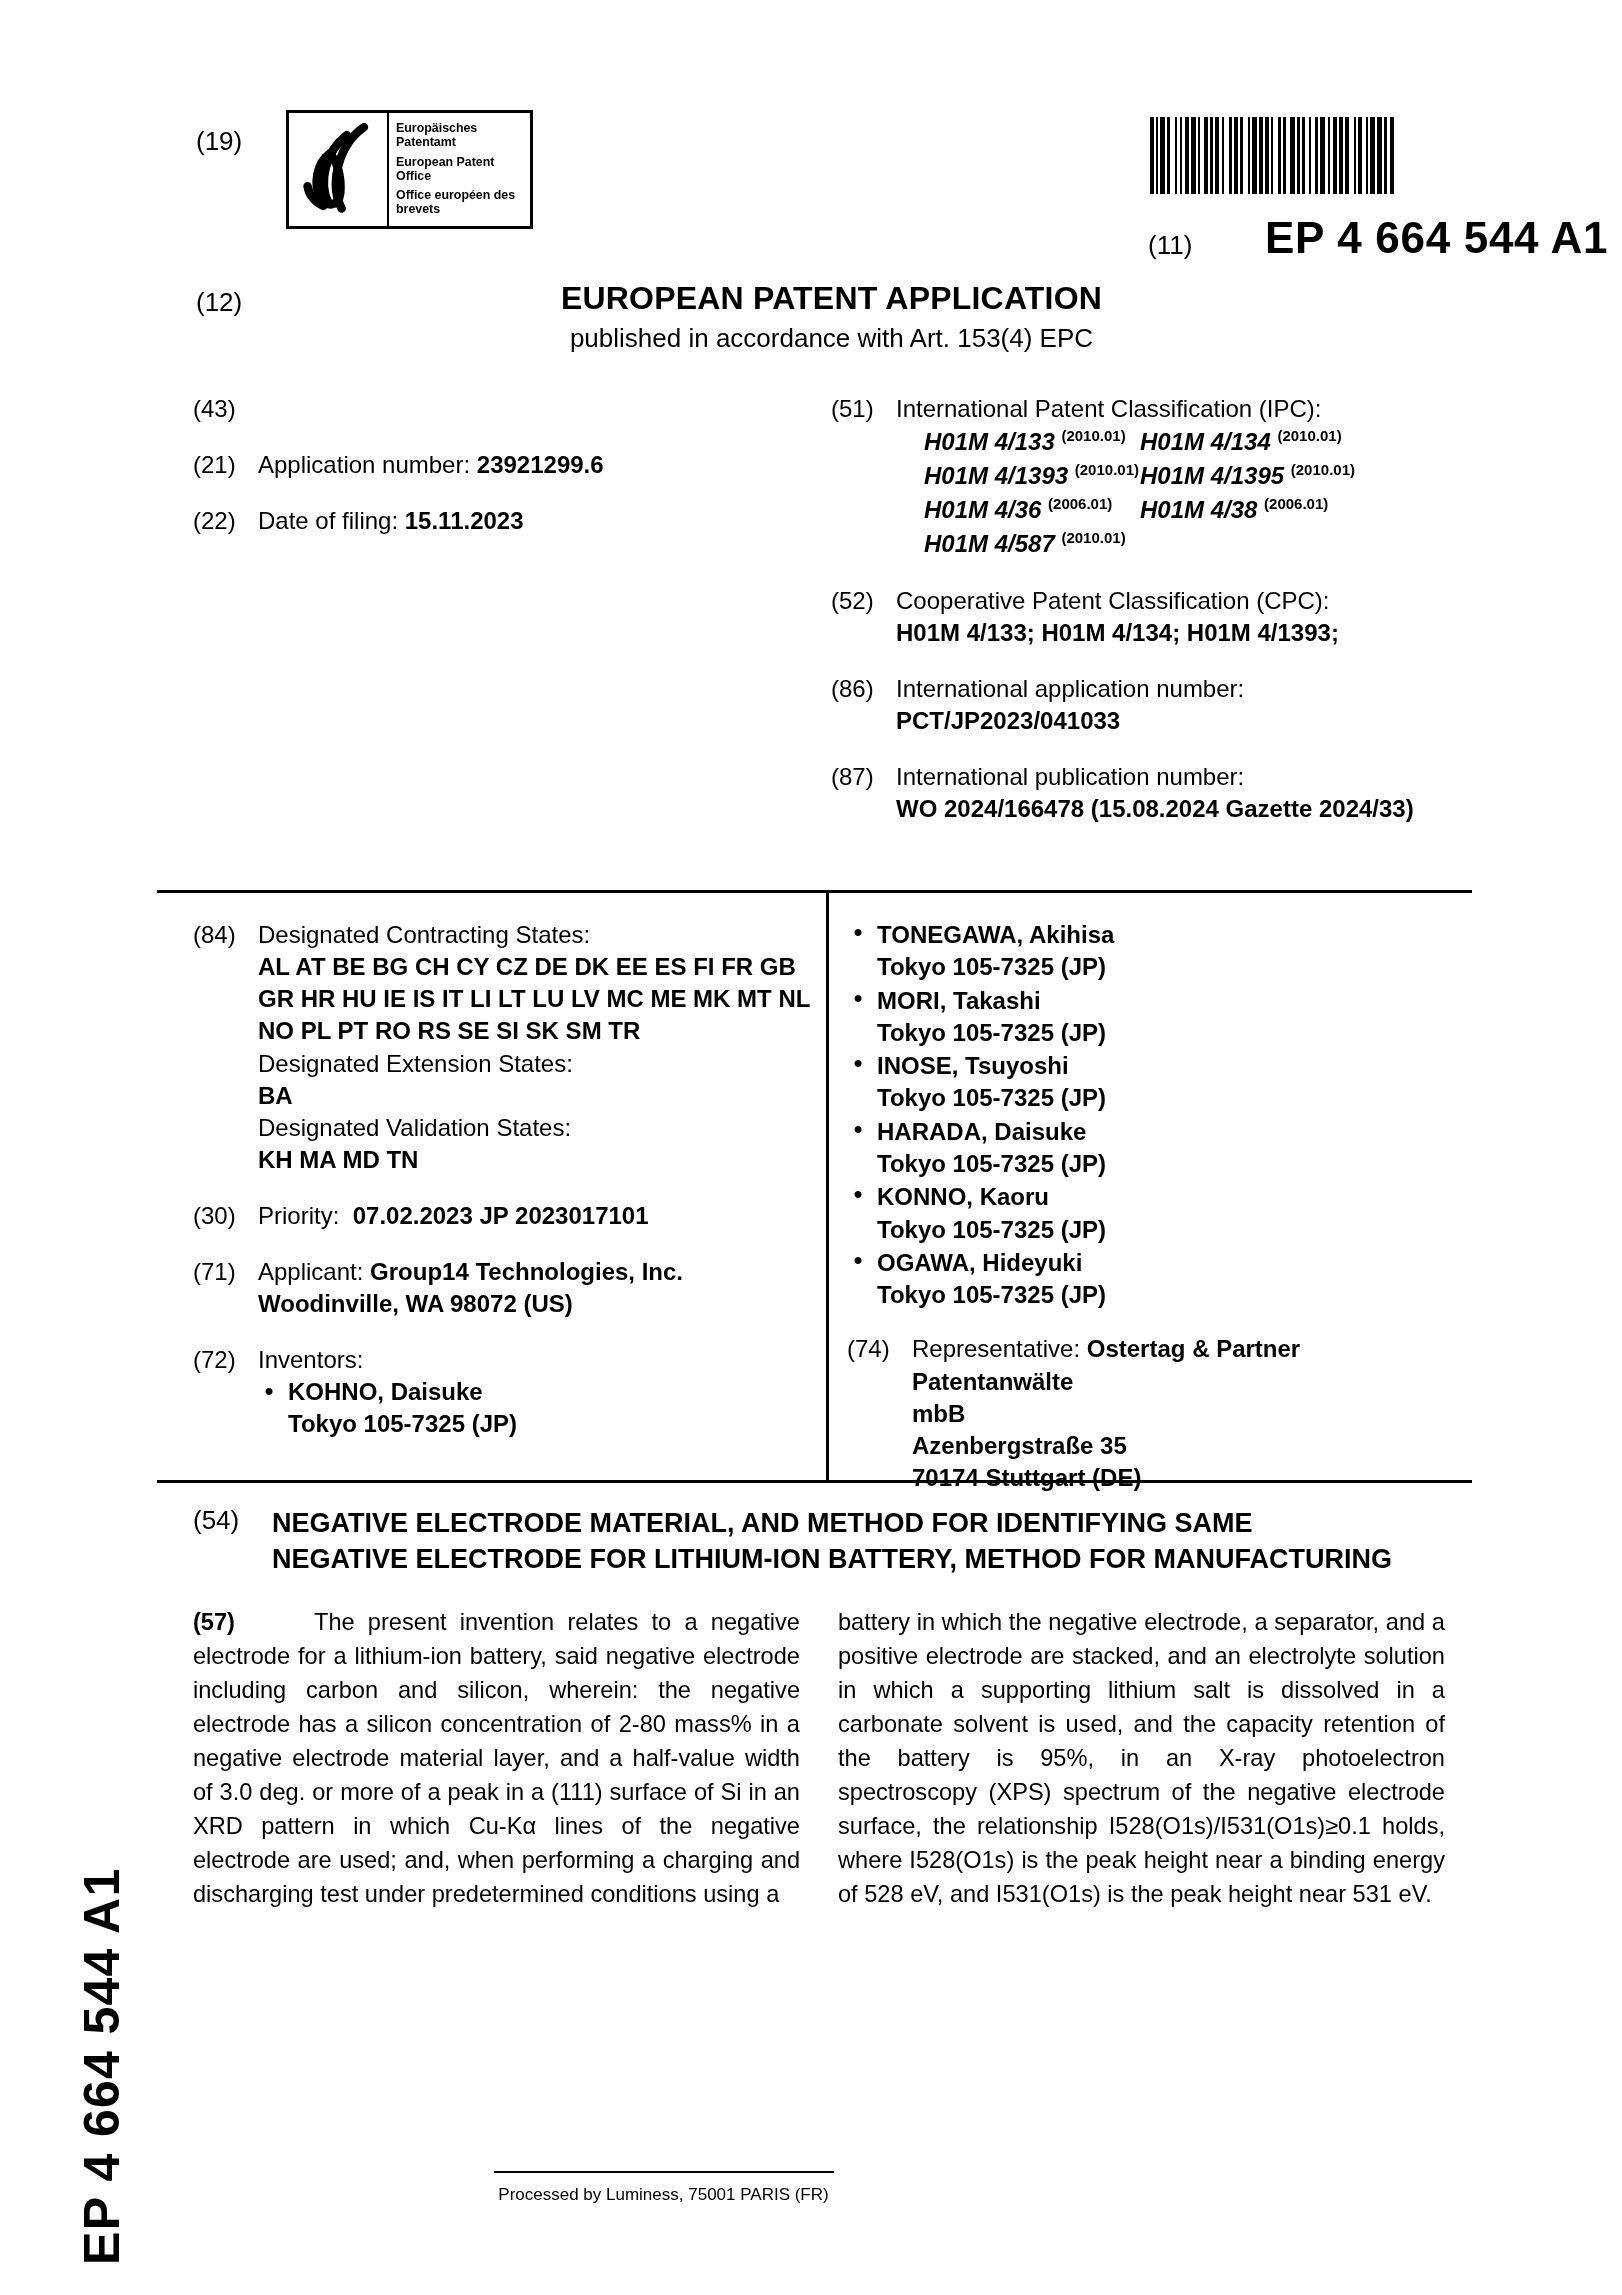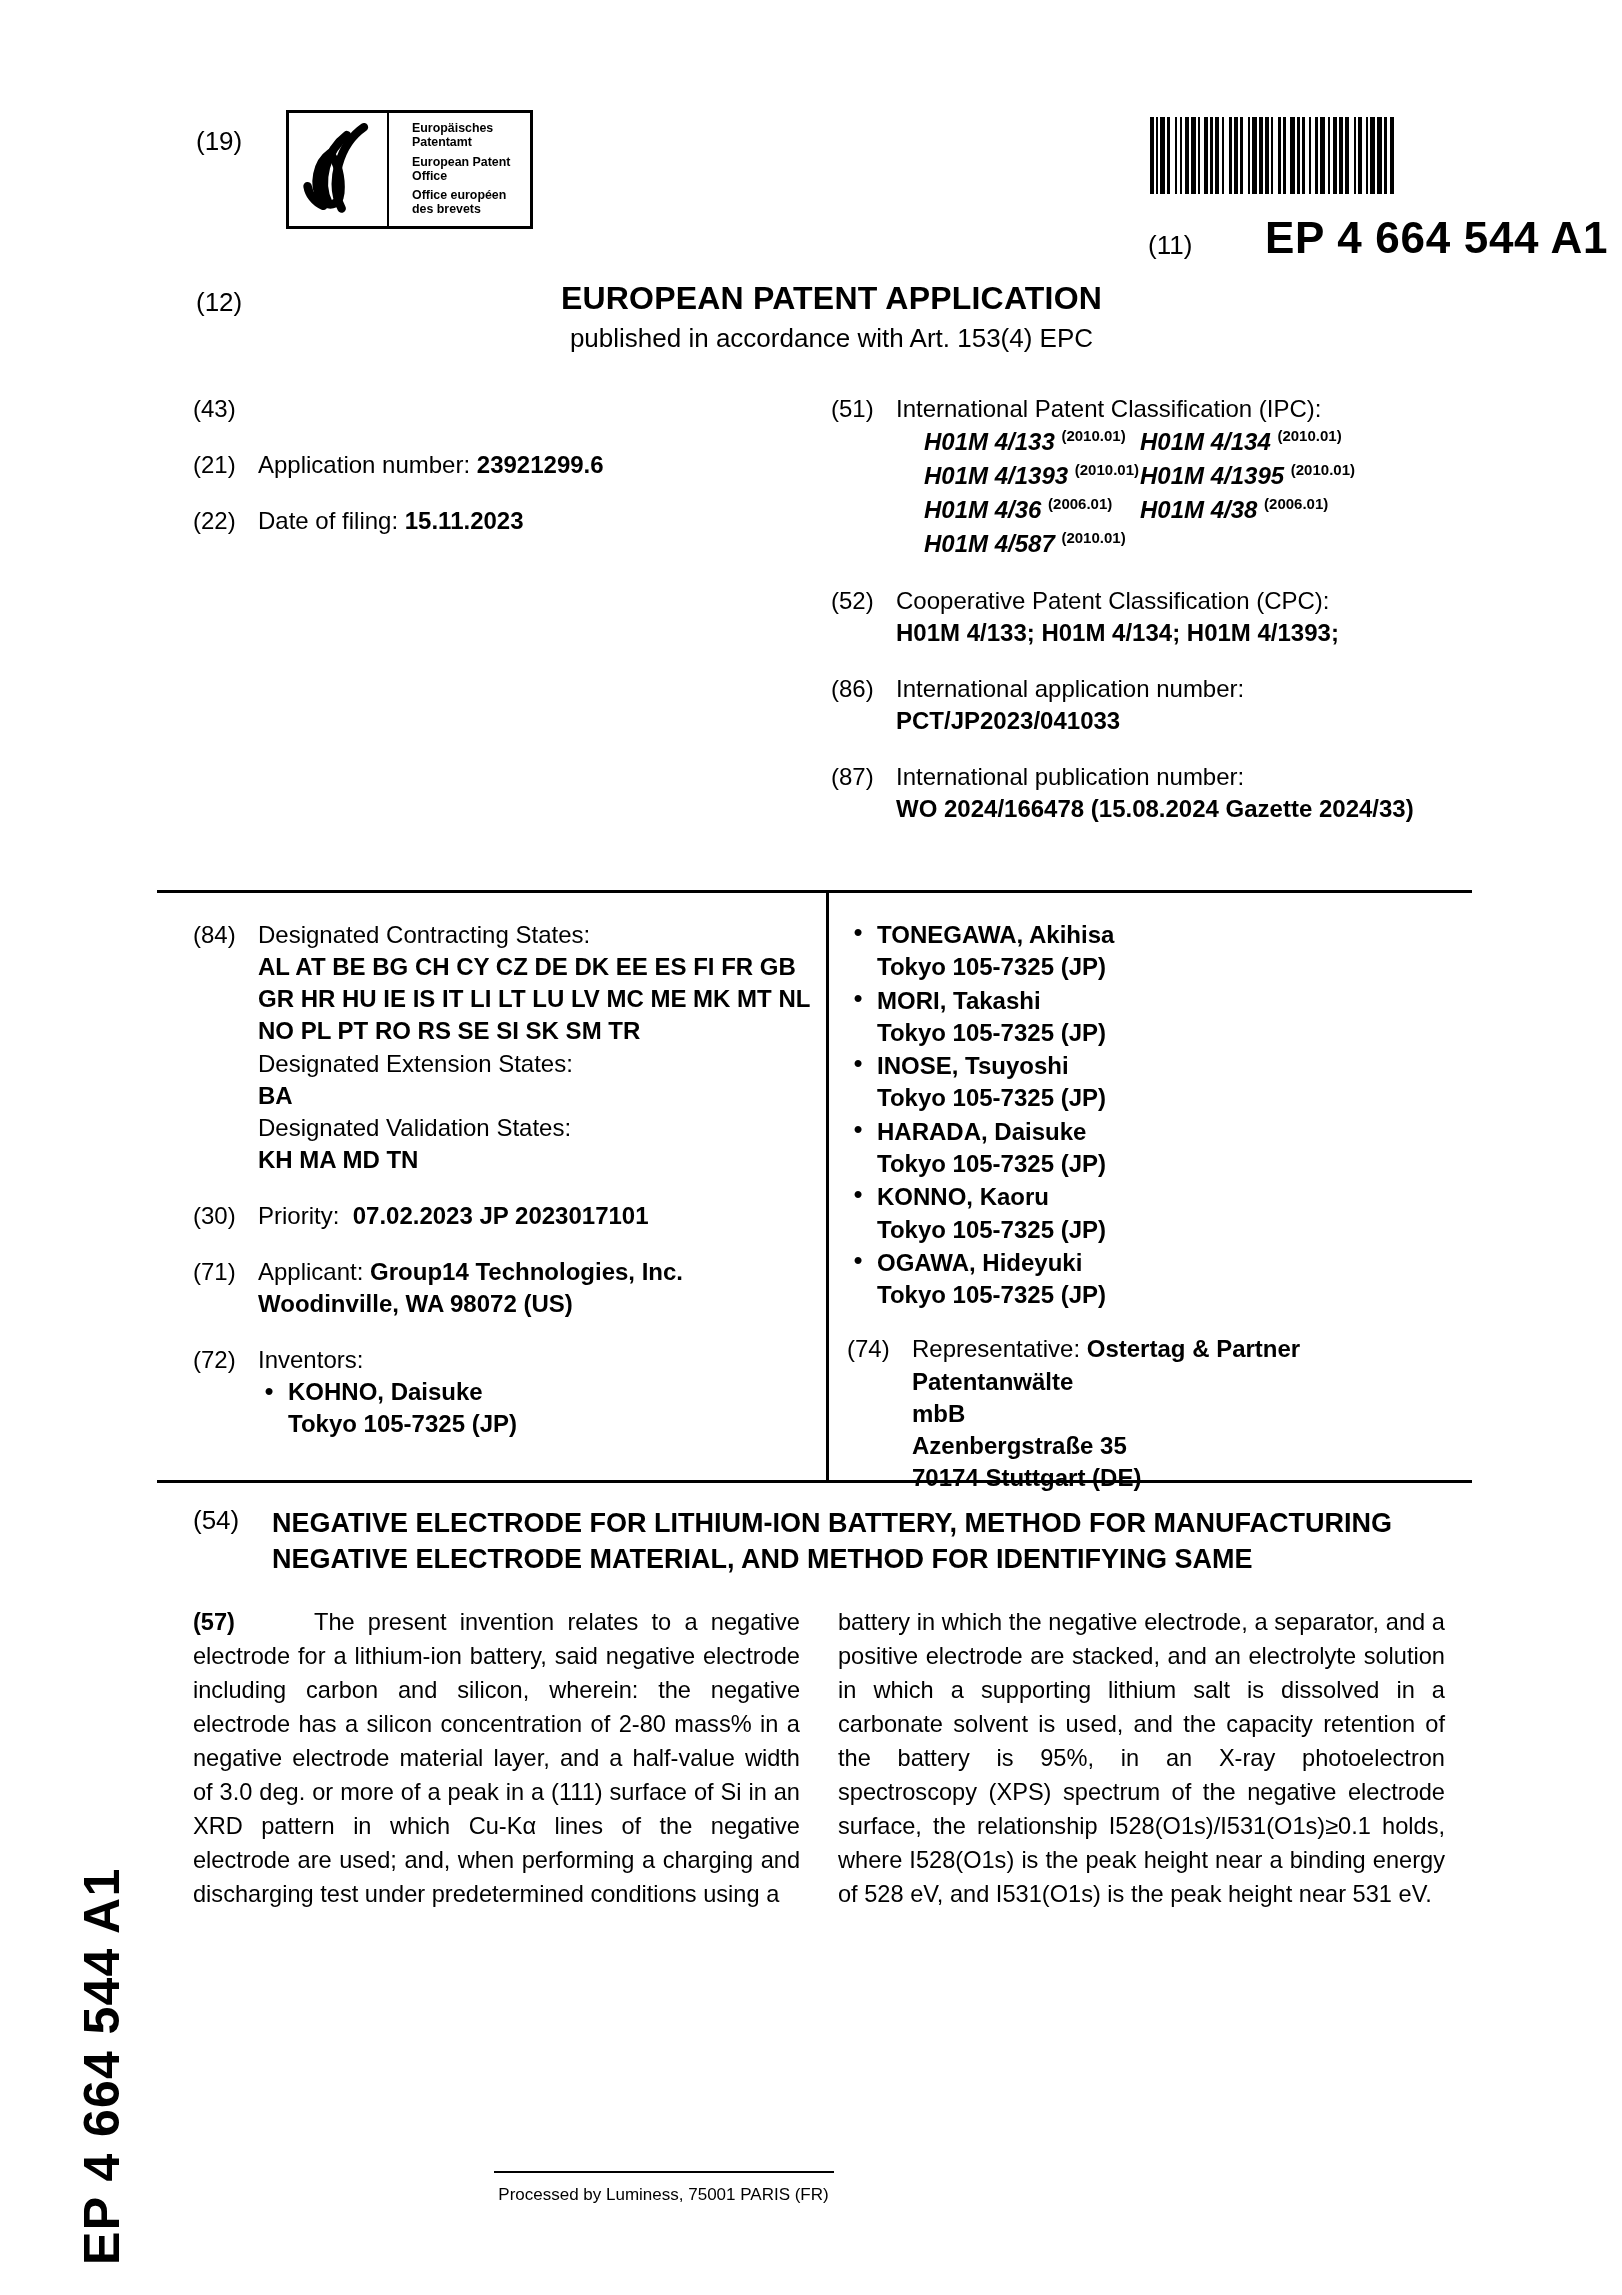--- a/index.html
+++ b/index.html
@@ -30,21 +30,21 @@
   .hdr { position:absolute; left:196px; top:110px; width:1243px; height:170px; }
   .code19 { position:absolute; left:0; top:15.7px; font-size:26px; }
   .logobox {
     position:absolute; left:90px; top:0;
     width:241px; height:113px;
     border:3.3px solid #000; display:flex; background:#fff;
   }
   .logo-left { width:98px; border-right:2.6px solid #000; position:relative; }
   .logo-right {
     flex:1; display:flex; flex-direction:column; justify-content:center;
-    padding-left:23px; gap:5.9px;
+    padding-left:7px; gap:5.9px;
   }
   .logo-right div { font-size:12.4px; font-weight:bold; line-height:1.12; }
   .epo-mark { position:absolute; left:11.8px; top:9.2px; width:76px; height:93px; }
 
   .barcode {
     position:absolute; left:954px; top:6.5px;
     width:487px; height:77px; overflow:hidden;
     display:flex; align-items:stretch;
   }
   .barcode i { display:block; height:100%; background:#000; }
@@ -403,22 +403,22 @@
           <div class="b">Azenbergstraße 35</div>
           <div class="b">70174 Stuttgart (DE)</div>
         </div>
       </div>
     </div>
   </div>
 
   <div class="sect54">
     <div class="num">(54)</div>
     <div class="tx">
+      <div>NEGATIVE ELECTRODE MATERIAL, AND METHOD FOR IDENTIFYING SAME</div>
       <div>NEGATIVE ELECTRODE FOR LITHIUM-ION BATTERY, METHOD FOR MANUFACTURING</div>
-      <div>NEGATIVE ELECTRODE MATERIAL, AND METHOD FOR IDENTIFYING SAME</div>
     </div>
   </div>
 
   <div class="abs">
     <div class="abscol">
       <p><span class="b">(57)</span><span class="ind"></span><span>The present invention relates to a negative electrode for a lithium-ion battery, said negative electrode including carbon and silicon, wherein: the negative electrode has a silicon concentration of 2-80 mass% in a negative electrode material layer, and a half-value width of 3.0 deg. or more of a peak in a (111) surface of Si in an XRD pattern in which Cu-Kα lines of the negative electrode are used; and, when performing a charging and discharging test under predetermined conditions using a</span></p>
     </div>
     <div class="abscol">
       <p>battery in which the negative electrode, a separator, and a positive electrode are stacked, and an electrolyte solution in which a supporting lithium salt is dissolved in a carbonate solvent is used, and the capacity retention of the battery is 95%, in an X-ray photoelectron spectroscopy (XPS) spectrum of the negative electrode surface, the relationship I528(O1s)/I531(O1s)≥0.1 holds, where I528(O1s) is the peak height near a binding energy of 528 eV, and I531(O1s) is the peak height near 531 eV.</p>
     </div>

